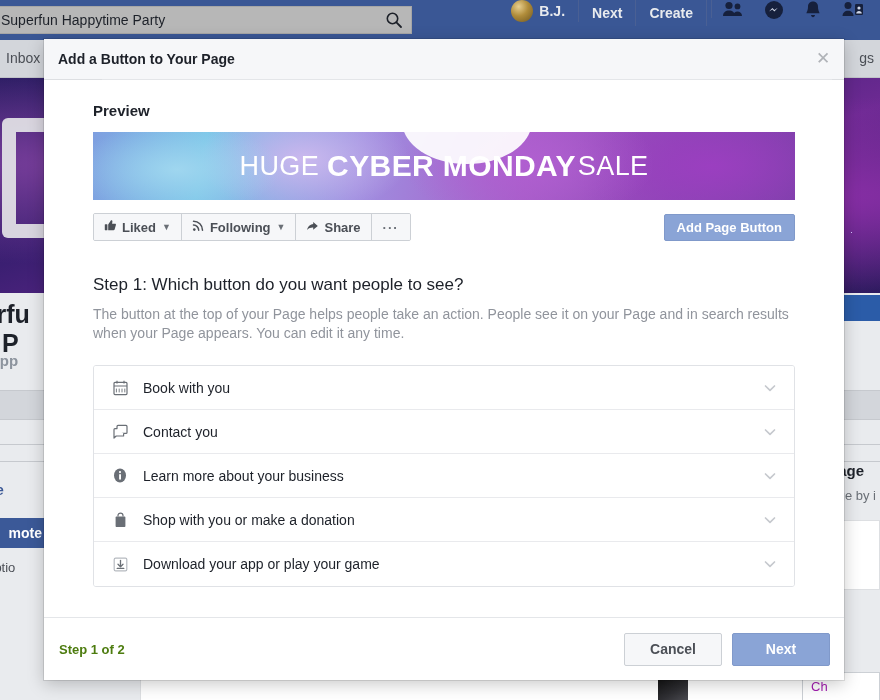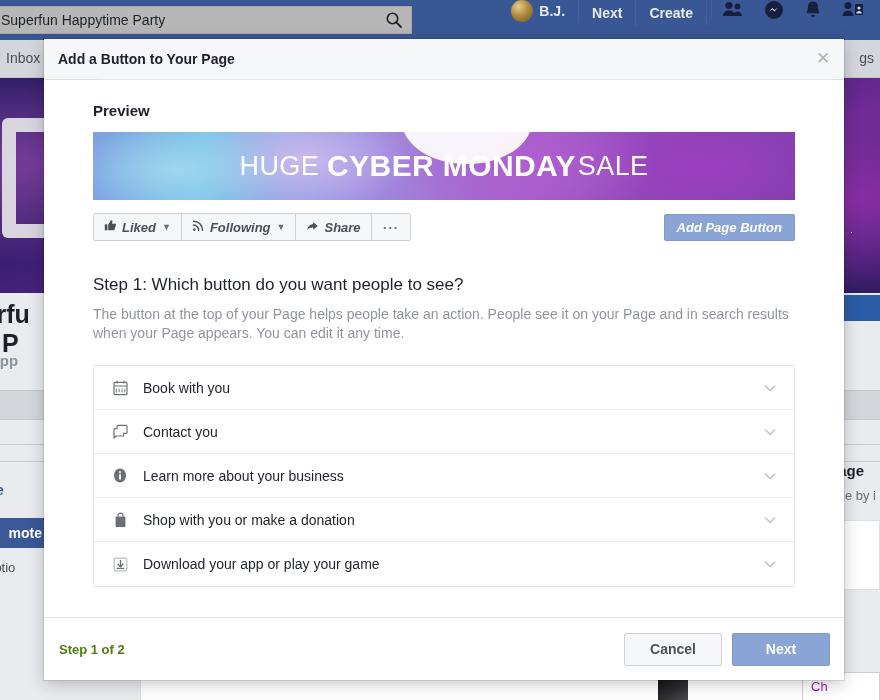--- a/index.html
+++ b/index.html
@@ -166,21 +166,20 @@
     position: absolute; inset: 0; display: flex; align-items: center; justify-content: center;
     color: #fff; letter-spacing: 0.4px; white-space: nowrap;
   }
   .bt-1 { font-size: 27px; font-weight: normal; }
   .bt-2 { font-size: 30px; font-weight: bold; margin-left: 8px; }
   .bt-3 { font-size: 27px; font-weight: normal; margin-left: 2px; }
 
   .action-row {
     display: flex; align-items: center; justify-content: space-between;
     margin-top: 13px;
-    font-style: italic;
   }
   .btn-group { display: flex; border: 1px solid #ccd0d5; border-radius: 2px; background: #f6f7f9; overflow: hidden; }
   .gbtn {
     height: 26px; display: flex; align-items: center; gap: 5px;
     padding: 0 10px; font-size: 13px; font-weight: bold; color: #4b4f56;
     border-right: 1px solid #ccd0d5; background: #f6f7f9; cursor: pointer;
   }
   .gbtn.last { border-right: none; padding: 0 11px; }
   .caret { font-size: 9px; color: #6a6f76; margin-left: 1px; }
   .add-page-btn {

